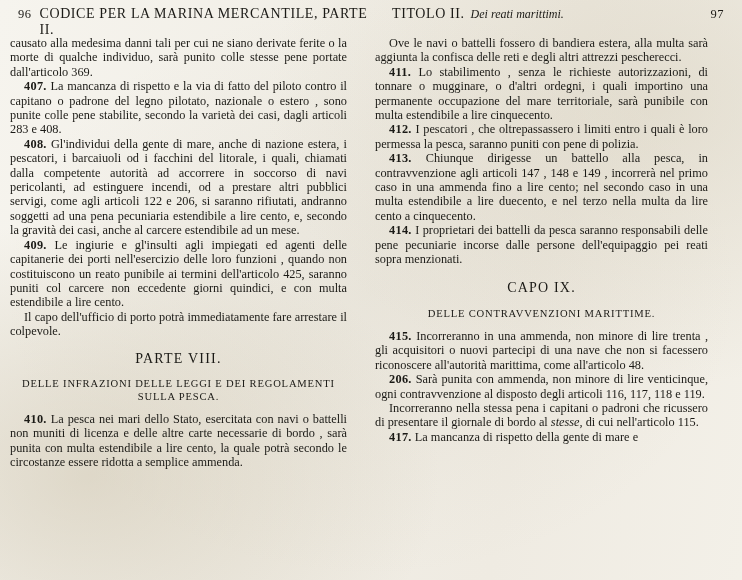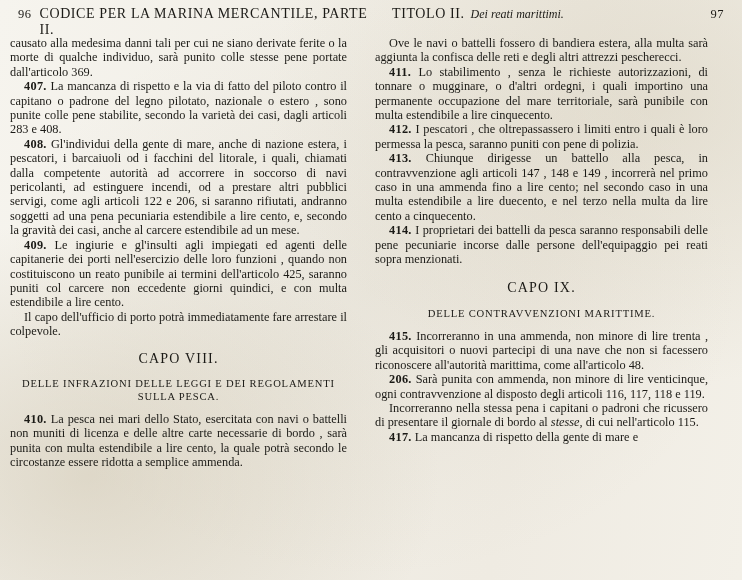--- a/index.html
+++ b/index.html
@@ -138,21 +138,21 @@
       <p class="p noindent"><span>causato alla medesima danni tali per cui ne siano derivate ferite o la morte di qualche individuo, sarà punito colle stesse pene portate dall'articolo 369.</span></p>
 
       <p class="p"><span class="artnum">407.</span> <span>La mancanza di rispetto e la via di fatto del piloto contro il capitano o padrone del legno pilotato, nazionale o estero , sono punite colle pene stabilite, secondo la varietà dei casi, dagli articoli 283 e 408.</span></p>
 
       <p class="p"><span class="artnum">408.</span> <span>Gl'individui della gente di mare, anche di nazione estera, i pescatori, i barcaiuoli od i facchini del litorale, i quali, chiamati dalla competente autorità ad accorrere in soccorso di navi pericolanti, ad estinguere incendi, od a prestare altri pubblici servigi, come agli articoli 122 e 206, si saranno rifiutati, andranno soggetti ad una pena pecuniaria estendibile a lire cento, e, secondo la gravità dei casi, anche al carcere estendibile ad un mese.</span></p>
 
       <p class="p"><span class="artnum">409.</span> <span>Le ingiurie e gl'insulti agli impiegati ed agenti delle capitanerie dei porti nell'esercizio delle loro funzioni , quando non costituiscono un reato punibile ai termini dell'articolo 425, saranno puniti col carcere non eccedente giorni quindici, e con multa estendibile a lire cento.</span></p>
 
       <p class="p"><span>Il capo dell'ufficio di porto potrà immediatamente fare arrestare il colpevole.</span></p>
 
-      <div class="chapter">CAPO VIII.</div>
+      <div class="chapter">PARTE VIII.</div>
 
       <div class="section-title">
         <span class="l2">DELLE INFRAZIONI DELLE LEGGI E DEI REGOLAMENTI</span>
         <span class="l2">SULLA PESCA.</span>
       </div>
 
       <p class="p"><span class="artnum">410.</span> <span>La pesca nei mari dello Stato, esercitata con navi o battelli non muniti di licenza e delle altre carte necessarie di bordo , sarà punita con multa estendibile a lire cento, la quale potrà secondo le circostanze essere ridotta a semplice ammenda.</span></p>
     </div>
 
     <div class="col col-right">

